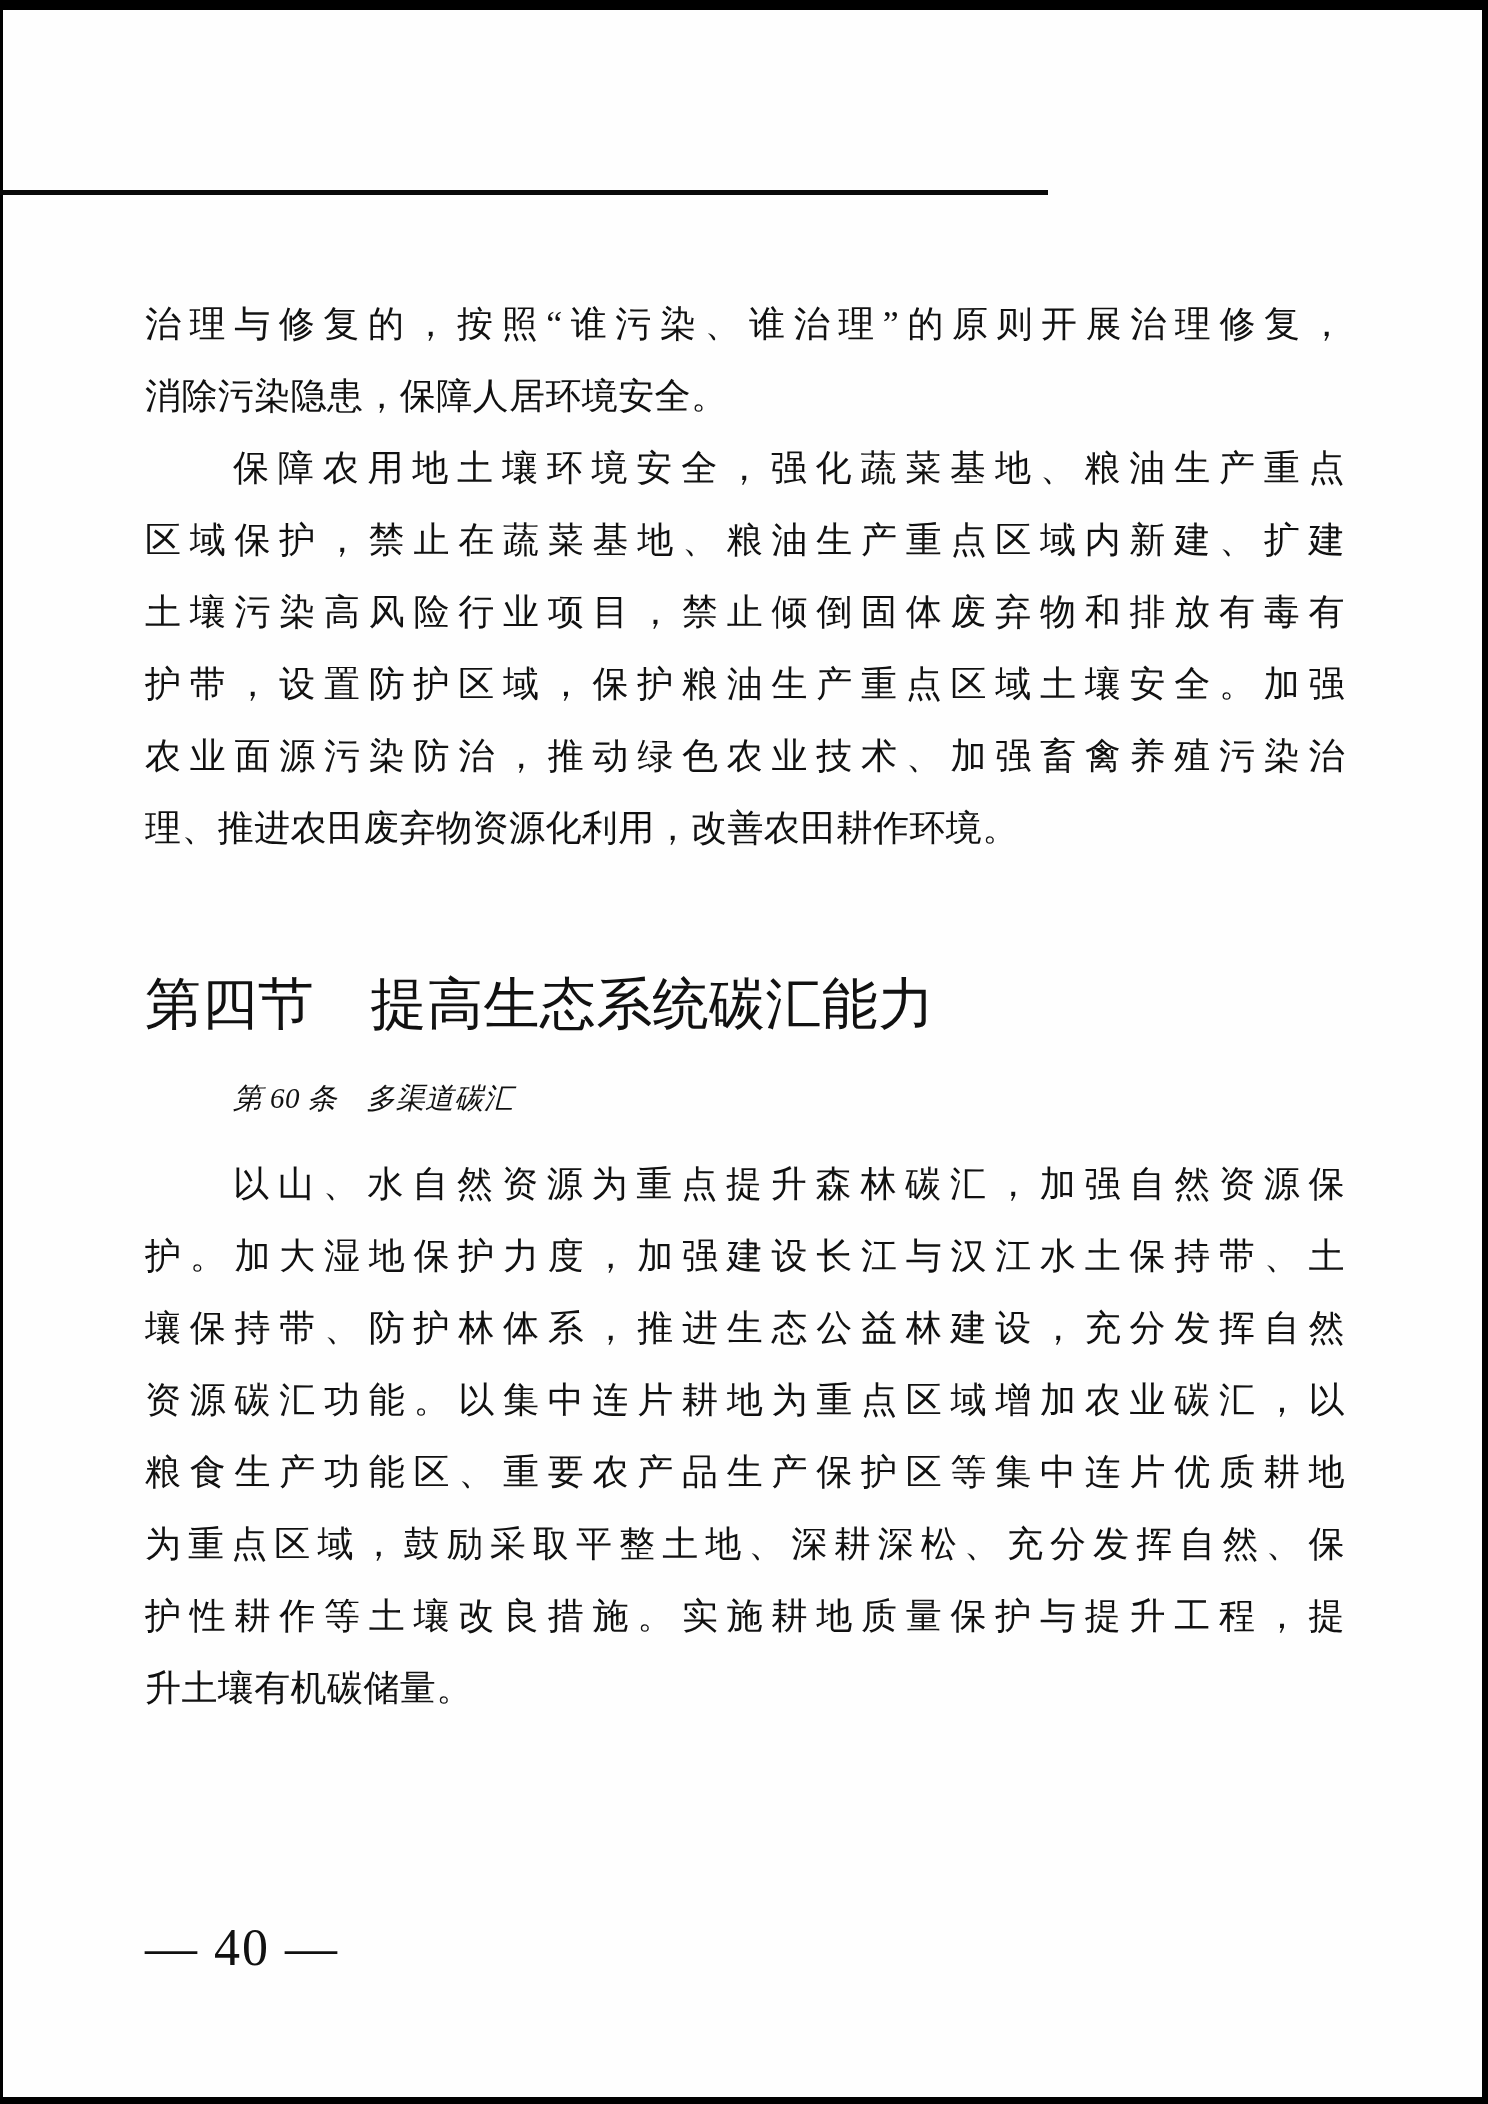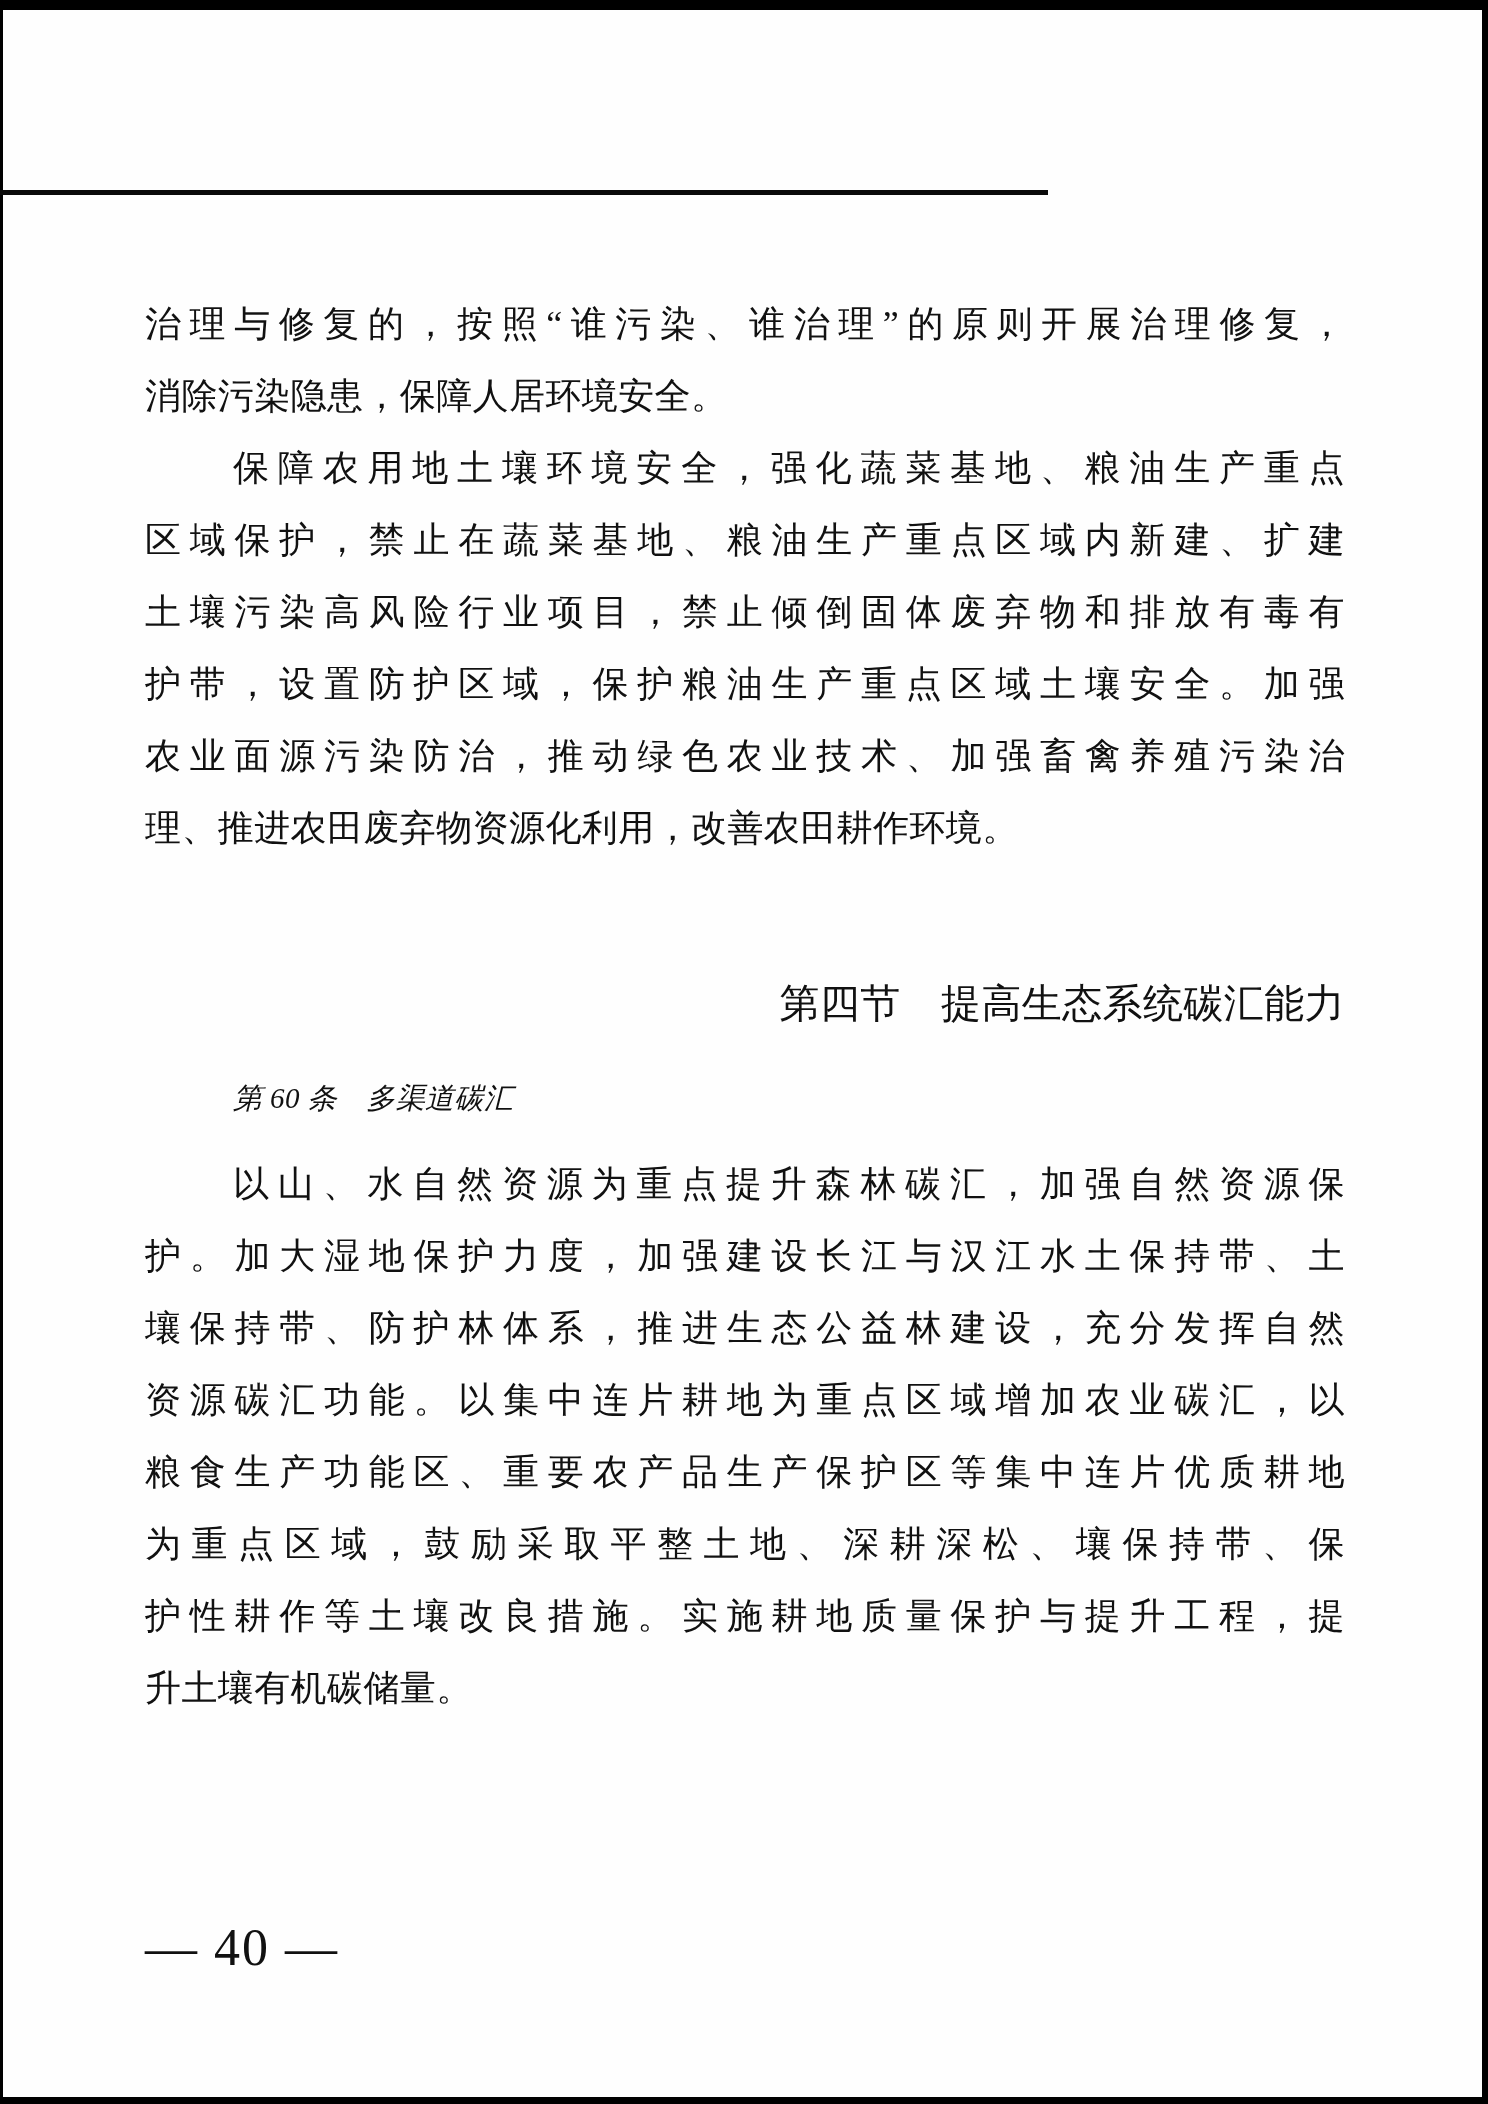--- a/index.html
+++ b/index.html
@@ -35,25 +35,25 @@
     text-align:left;
   }
   .j {
     white-space:normal;
     text-align:justify;
     text-align-last:justify;
     text-justify:inter-character;
   }
   .ind { padding-left:88px; }
   .section-heading {
-    font-size:40px;
+    font-size:56px;
     line-height:72px;
     height:72px;
     margin-top:104px;
-    text-align:right;
+    text-align:left;
     letter-spacing:0.4px;
   }
   .article-heading {
     font-size:29px;
     line-height:72px;
     height:72px;
     margin-top:22px;
     padding-left:88px;
     letter-spacing:0.4px;
     font-style:italic;
@@ -98,21 +98,21 @@
     <div class="section-heading">第四节　提高生态系统碳汇能力</div>
 
     <div class="article-heading">第 60 条　多渠道碳汇</div>
 
     <div class="para para3">
       <div class="line j ind">以山、水自然资源为重点提升森林碳汇，加强自然资源保</div>
       <div class="line j">护。加大湿地保护力度，加强建设长江与汉江水土保持带、土</div>
       <div class="line j">壤保持带、防护林体系，推进生态公益林建设，充分发挥自然</div>
       <div class="line j">资源碳汇功能。以集中连片耕地为重点区域增加农业碳汇，以</div>
       <div class="line j">粮食生产功能区、重要农产品生产保护区等集中连片优质耕地</div>
-      <div class="line j">为重点区域，鼓励采取平整土地、深耕深松、壤保持带、保</div>
+      <div class="line j">为重点区域，鼓励采取平整土地、深耕深松、充分发挥自然、保</div>
       <div class="line j">护性耕作等土壤改良措施。实施耕地质量保护与提升工程，提</div>
       <div class="line">升土壤有机碳储量。</div>
     </div>
 
   </div>
 
   <div class="page-number">— 40 —</div>
 
 </div>
 

